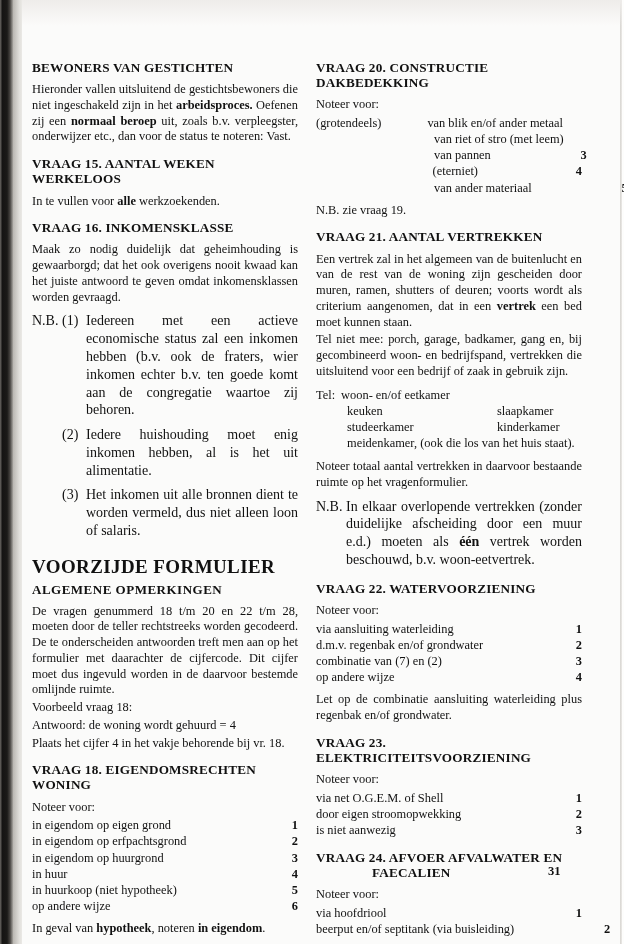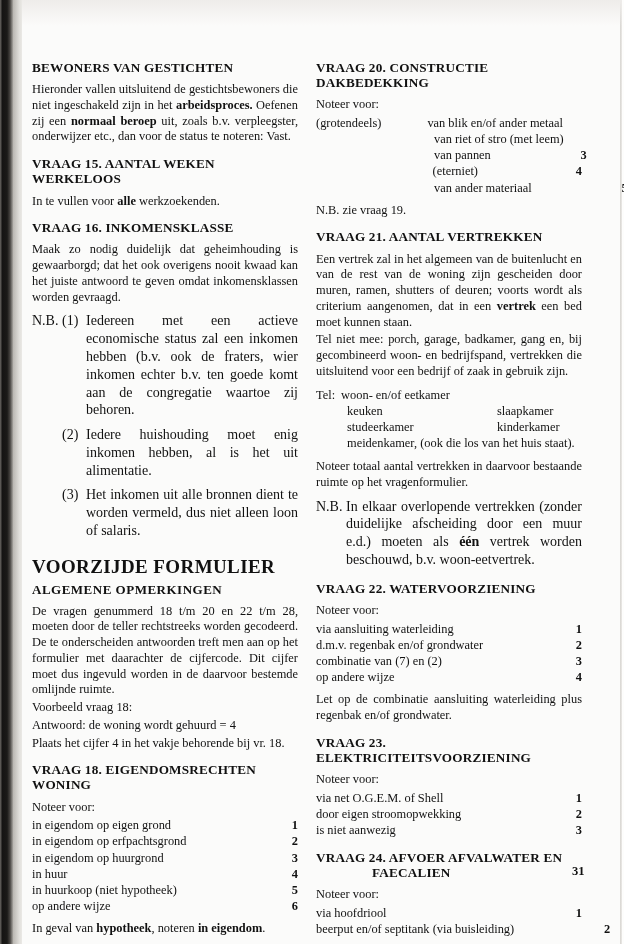--- a/index.html
+++ b/index.html
@@ -173,21 +173,21 @@
     line-height: 1.30;
     margin: 0 0 8px 0;
   }
   .telblock .trow { display: flex; }
   .telblock .trow .a { flex: 0 0 auto; white-space: pre; }
   .telblock .trow .c1 { flex: 0 0 150px; white-space: pre; }
   .telblock .trow .c2 { flex: 1 1 auto; white-space: pre; }
 
   .pagenum {
     position: absolute;
-    left: 572px;
+    left: 548px;
     top: 864px;
     font-size: 12.6px;
     font-weight: bold;
     font-family: "Liberation Serif", "DejaVu Serif", serif;
   }
 
   .spacer-sm { height: 5px; }
 </style>
 </head>
 <body>

